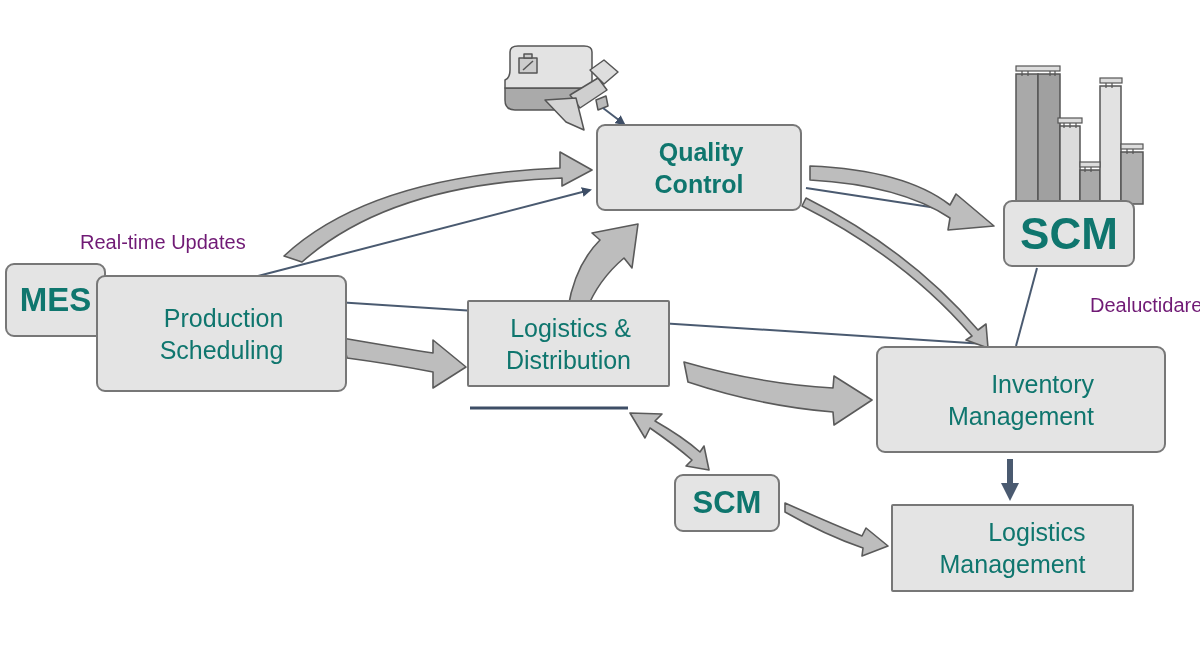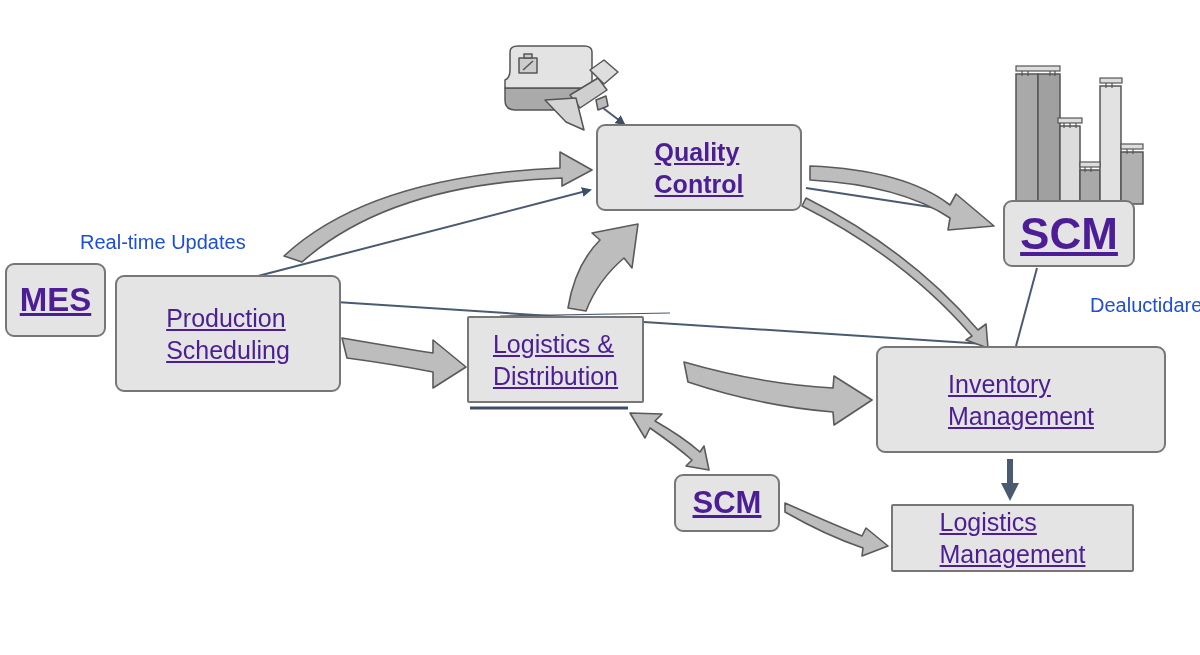--- a/index.html
+++ b/index.html
@@ -1,26 +1,26 @@
 <!DOCTYPE html>
 <html><head>
 <meta charset="utf-8">
 <style>
   html, body { margin: 0; padding: 0; background: #ffffff; }
   body { width: 1200px; height: 655px; position: relative; overflow: hidden;
          font-family: "Liberation Sans", sans-serif; color: #111; }
   #canvas { position: absolute; left: 0; top: 0; width: 1200px; height: 655px; }
   .node { position: absolute; box-sizing: border-box; background: #e4e4e4;
           border: 2px solid #777; border-radius: 9px; display: flex;
-          align-items: center; justify-content: center; text-align: left;
-          font-size: 25px; line-height: 32px; color: #4c1d95; text-decoration: underline; }
+          align-items: center; justify-content: center; text-align: right;
+          font-size: 25px; line-height: 32px; color: #0f766e; }
   .node .t { white-space: pre-line; }
   .bold { font-weight: bold; }
   .sq { border-radius: 2px; }
-  .label { position: absolute; font-size: 20px; color: #1d4ed8; white-space: nowrap; }
+  .label { position: absolute; font-size: 20px; color: #701a75; white-space: nowrap; }
 </style>
 </head>
 <body>
 
 <svg id="canvas" viewBox="0 0 1200 655" xmlns="http://www.w3.org/2000/svg">
   <defs>
     <marker id="navyHead" markerWidth="10" markerHeight="10" refX="8" refY="5" orient="auto" markerUnits="userSpaceOnUse">
       <path d="M0,0 L10,5 L0,10 z" fill="#3e4e66"></path>
     </marker>
   </defs>
@@ -92,47 +92,47 @@
   <g>
     <rect x="1007" y="459" width="6" height="26" fill="#4a5a70"></rect>
     <path d="M1001,483 L1019,483 L1010,501 z" fill="#4a5a70"></path>
   </g>
 </svg>
 
 <div class="node bold" style="left:5px; top:263px; width:101px; height:74px; font-size:33px;">
   <span class="t">MES</span>
 </div>
 
-<div class="node" style="left:115px; top:275px; width:226px; height:117px;">
+<div class="node" style="left:96px; top:275px; width:251px; height:117px;">
   <span class="t">Production
 Scheduling</span>
 </div>
 
 <div class="node bold" style="left:596px; top:124px; width:206px; height:87px; font-size:25px;">
   <span class="t">Quality
 Control</span>
 </div>
 
 <div class="node bold" style="left:1003px; top:200px; width:132px; height:67px; font-size:44px;">
   <span class="t">SCM</span>
 </div>
 
-<div class="node sq" style="left:467px; top:316px; width:177px; height:87px;">
+<div class="node sq" style="left:467px; top:300px; width:203px; height:87px;">
   <span class="t">Logistics &amp;
 Distribution</span>
 </div>
 
 <div class="node" style="left:876px; top:346px; width:290px; height:107px;">
   <span class="t">Inventory
 Management</span>
 </div>
 
 <div class="node bold" style="left:674px; top:474px; width:106px; height:58px; font-size:31px;">
   <span class="t">SCM</span>
 </div>
 
-<div class="node sq" style="left:891px; top:504px; width:243px; height:68px;">
+<div class="node sq" style="left:891px; top:504px; width:243px; height:88px;">
   <span class="t">Logistics
 Management</span>
 </div>
 
 <div class="label" style="left:80px; top:231px;">Real-time Updates</div>
 <div class="label" style="left:1090px; top:294px;">Dealuctidare</div>
 
 </body></html>

